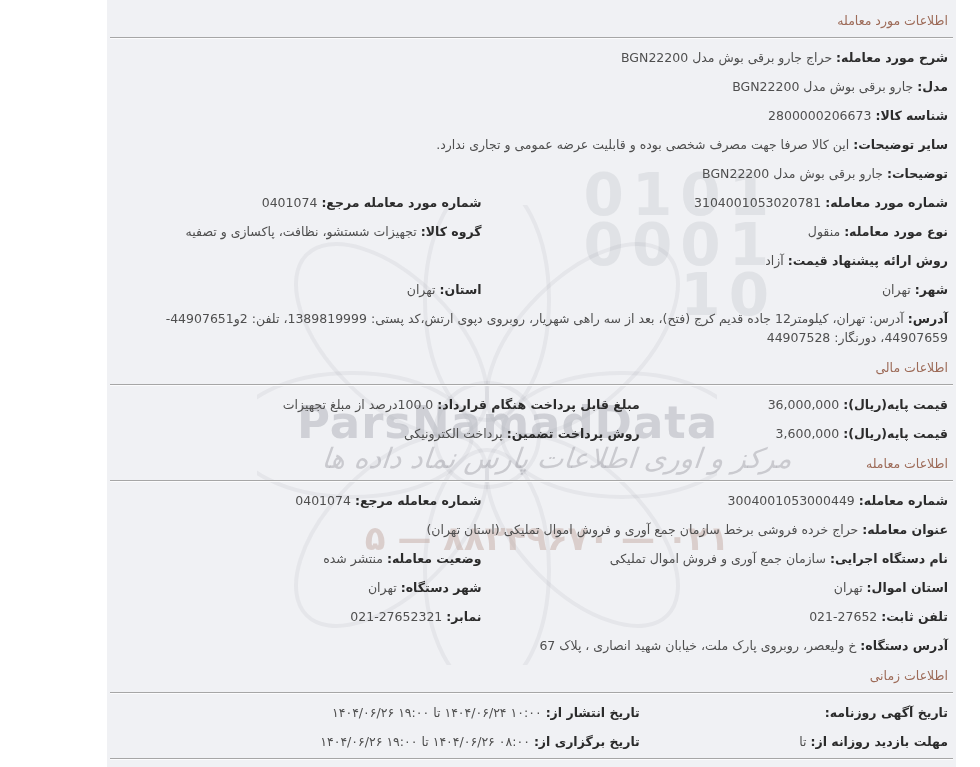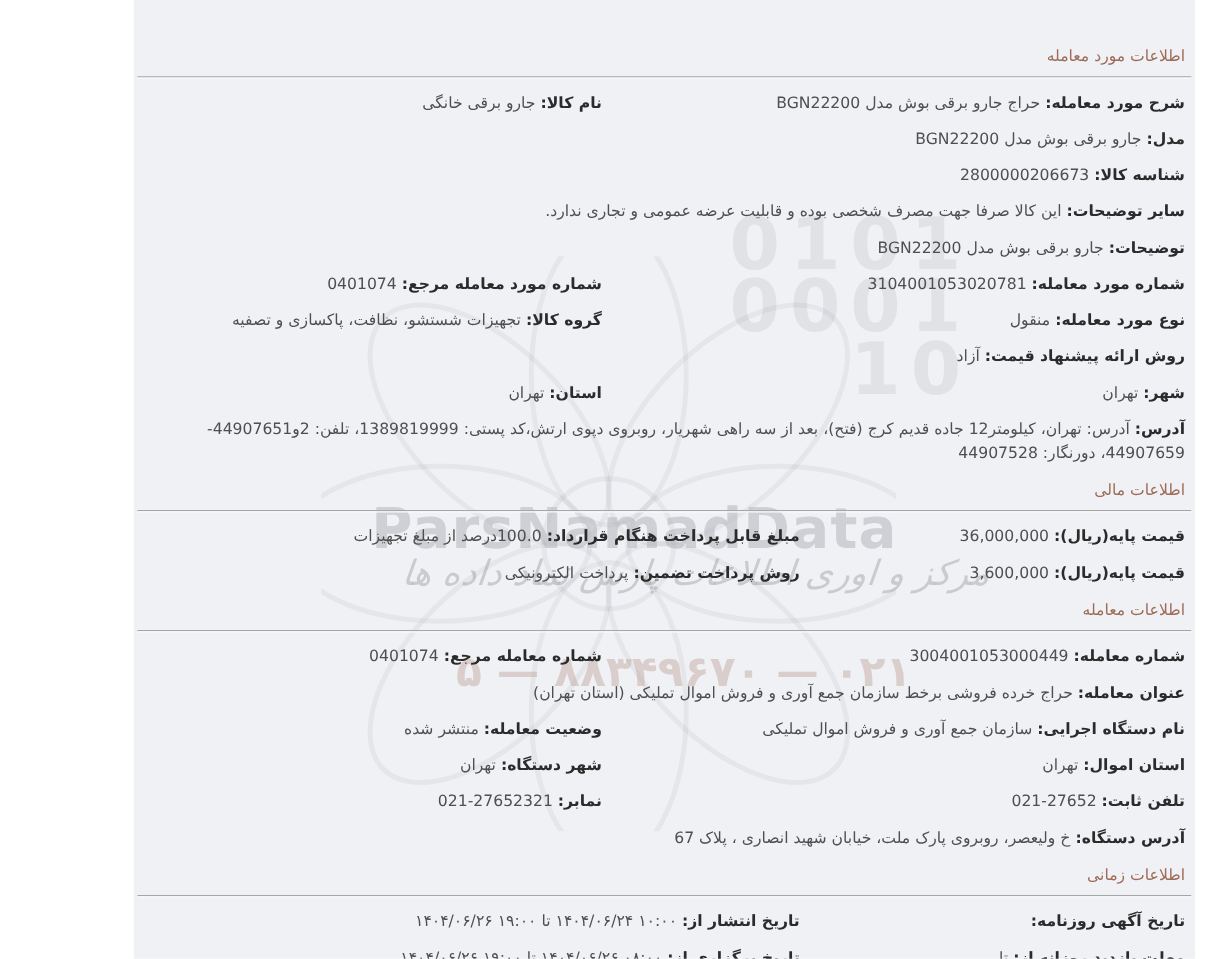--- a/index.html
+++ b/index.html
@@ -2,21 +2,21 @@
 <html lang="fa"><head>
 <meta charset="utf-8">
 <style>
   * { margin:0; padding:0; box-sizing:border-box; }
   html,body { width:980px; height:767px; overflow:hidden; background:#ffffff;
     font-family:"DejaVu Sans", sans-serif; }
   .panel { position:absolute; left:107px; top:0; width:849px; height:767px;
     background:#f0f1f4; direction:rtl; overflow:hidden; }
   .content { position:relative; z-index:1; }
   .sec-head { color:#9d6b58; font-size:12.5px; padding:5px 8px 7px; line-height:18px; }
-  .section:first-child .sec-head { padding-top:12px;margin-top:24px; }
+  .section:first-child .sec-head { padding-top:12px; }
   .divider { height:2px; border-top:1px solid #a6a6a6; border-bottom:1px solid #fcfcfd; margin:0 3px; }
   .rows { padding:4px 8px 2px; font-size:12.5px; }
   .row { padding:5px 0; line-height:19px; min-height:29px; align-items:center; }
   .row.two { display:grid; }
   .g2a { grid-template-columns:56% 44%; }
   .g2b { grid-template-columns:37% 63%; }
   .row.full { display:block; }
   .lbl { font-weight:bold; color:#2b2b2b; }
   .val { color:#4f4f4f; }
   .bottom-line { height:2px; border-top:1px solid #a6a6a6; border-bottom:1px solid #fcfcfd; margin:0 3px; }
@@ -74,24 +74,20 @@
 
     <div class="section">
       <div class="sec-head">اطلاعات مورد معامله</div>
       <div class="divider"></div>
       <div class="rows">
         <div class="row two g2a">
           <div class="cell">
             <span class="lbl">شرح مورد معامله:</span>
             <span class="val">حراج جارو برقی بوش مدل BGN22200</span>
           </div>
-          <div class="cell">
-            <span class="lbl">نام کالا:</span>
-            <span class="val">جارو برقی خانگی</span>
-          </div>
         </div>
         <div class="row full">
           <div class="cell">
             <span class="lbl">مدل:</span>
             <span class="val">جارو برقی بوش مدل BGN22200</span>
           </div>
         </div>
         <div class="row full">
           <div class="cell">
             <span class="lbl">شناسه کالا:</span>

